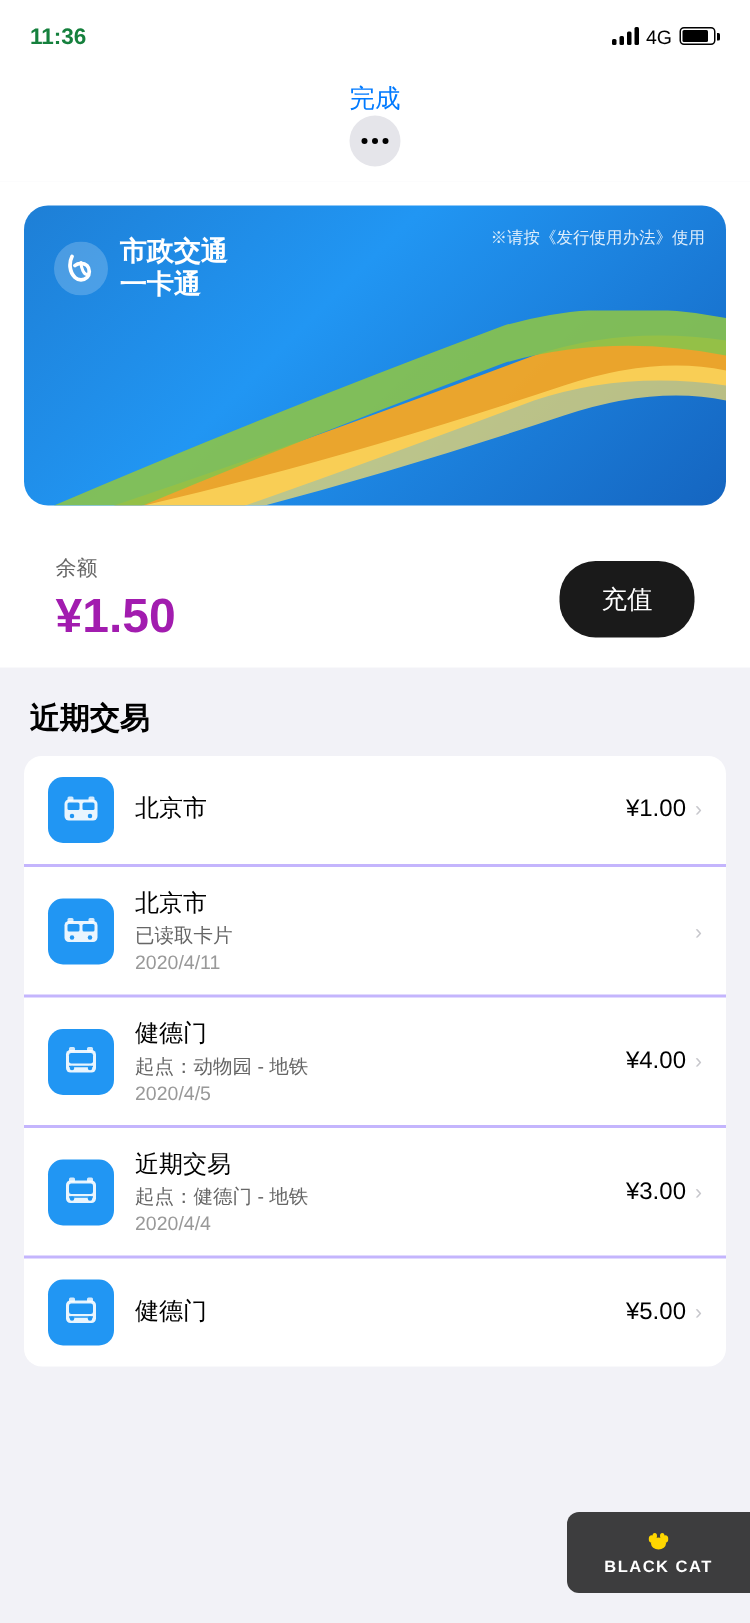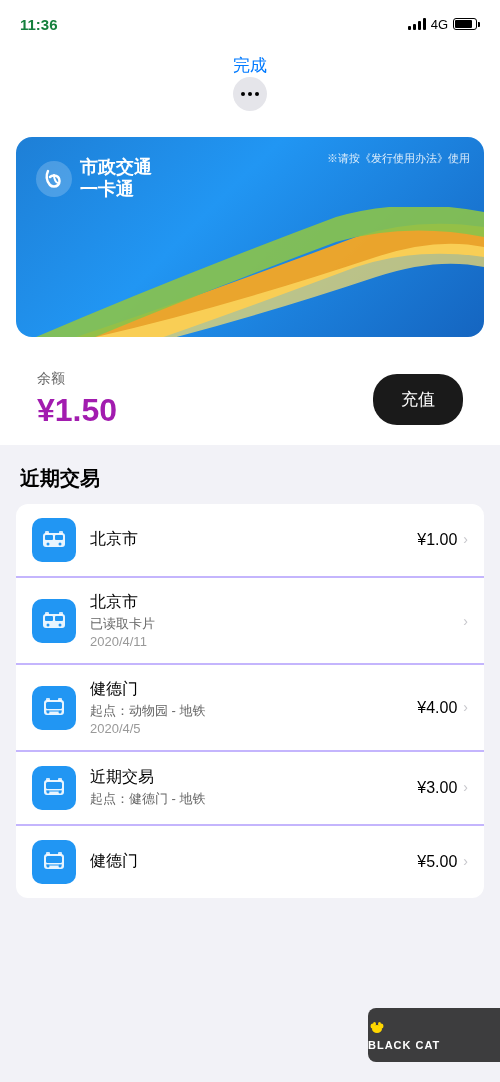--- a/index.html
+++ b/index.html
@@ -258,27 +258,27 @@
     .tx-chevron {
       color: #c7c7cc;
       font-size: 14px;
     }
 
     
     .watermark {
       position: absolute;
       bottom: 20px;
       right: 0;
-      width: 132px;
+      width: 122px;
       height: 54px;
       background: rgba(0,0,0,0.75);
       border-radius: 8px 0 0 8px;
       display: flex;
       flex-direction: column;
-      align-items: flex-start;
+      align-items: center;
       justify-content: center;
       z-index: 100;
     }
     .watermark-text {
       font-size: 11px;
       color: #fff;
       font-weight: 600;
       letter-spacing: 1px;
     }
   </style>
@@ -430,20 +430,21 @@
         <circle cx="7" cy="17" r="1.5" fill="#2196f3"></circle>
         <circle cx="19" cy="17" r="1.5" fill="#2196f3"></circle>
         <rect x="5" y="3" width="4" height="3" rx="1" fill="white" opacity="0.8"></rect>
         <rect x="17" y="3" width="4" height="3" rx="1" fill="white" opacity="0.8"></rect>
         <line x1="5" y1="16" x2="21" y2="16" stroke="#2196f3" stroke-width="1"></line>
       </svg>
     </div>
     <div class="tx-details">
       <div class="tx-name">近期交易</div>
       <div class="tx-desc">起点：健德门 - 地铁</div>
+      <div class="tx-date">2020/4/4</div>
     </div>
     <div class="tx-right">
       <span class="tx-amount">¥3.00</span>
       <span class="tx-chevron">›</span>
     </div>
   </div>
 
   <div class="transaction-item" style="position:relative; overflow:hidden;">
     <div class="tx-icon">
       <svg viewBox="0 0 26 26" fill="none">

